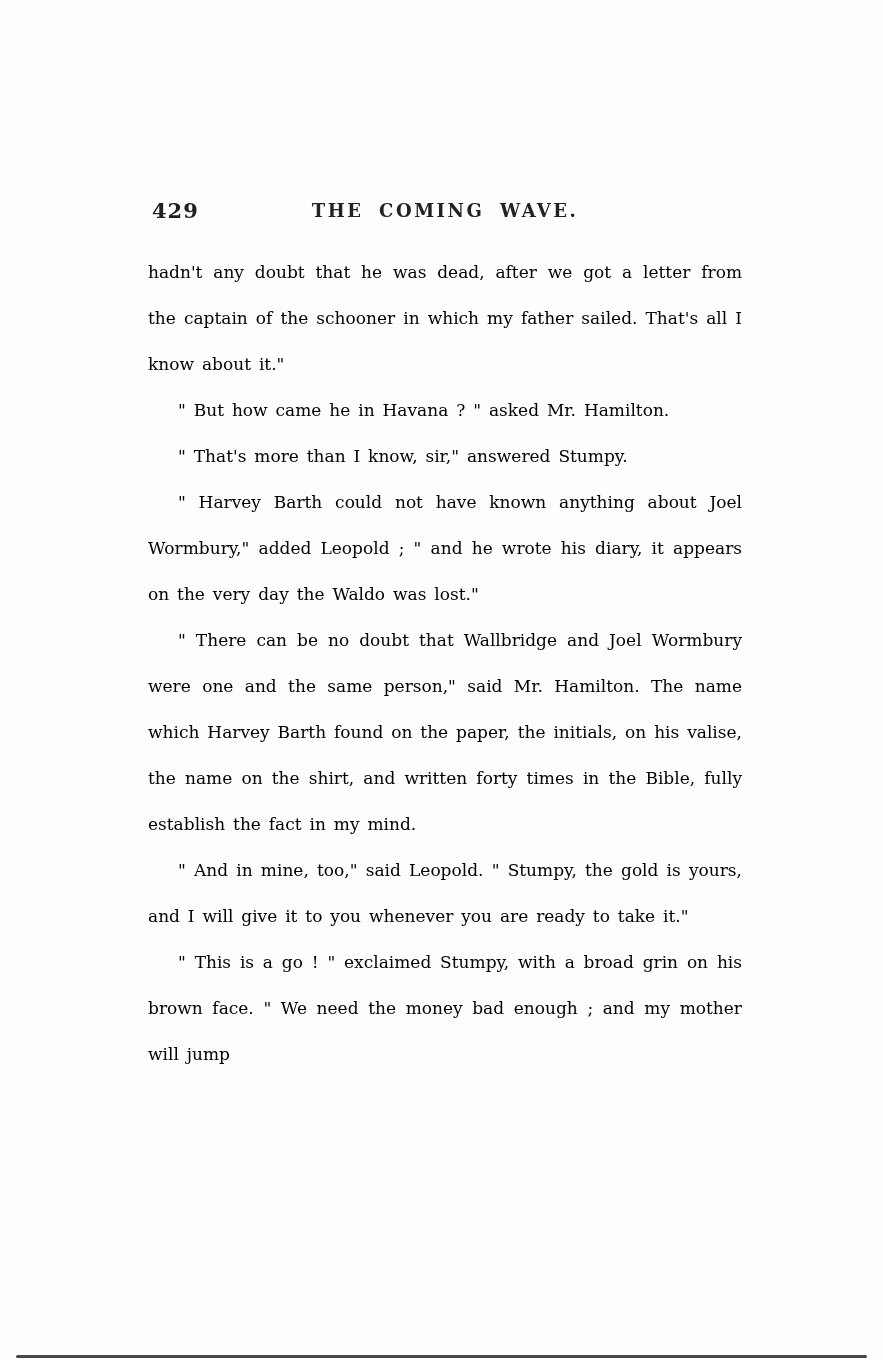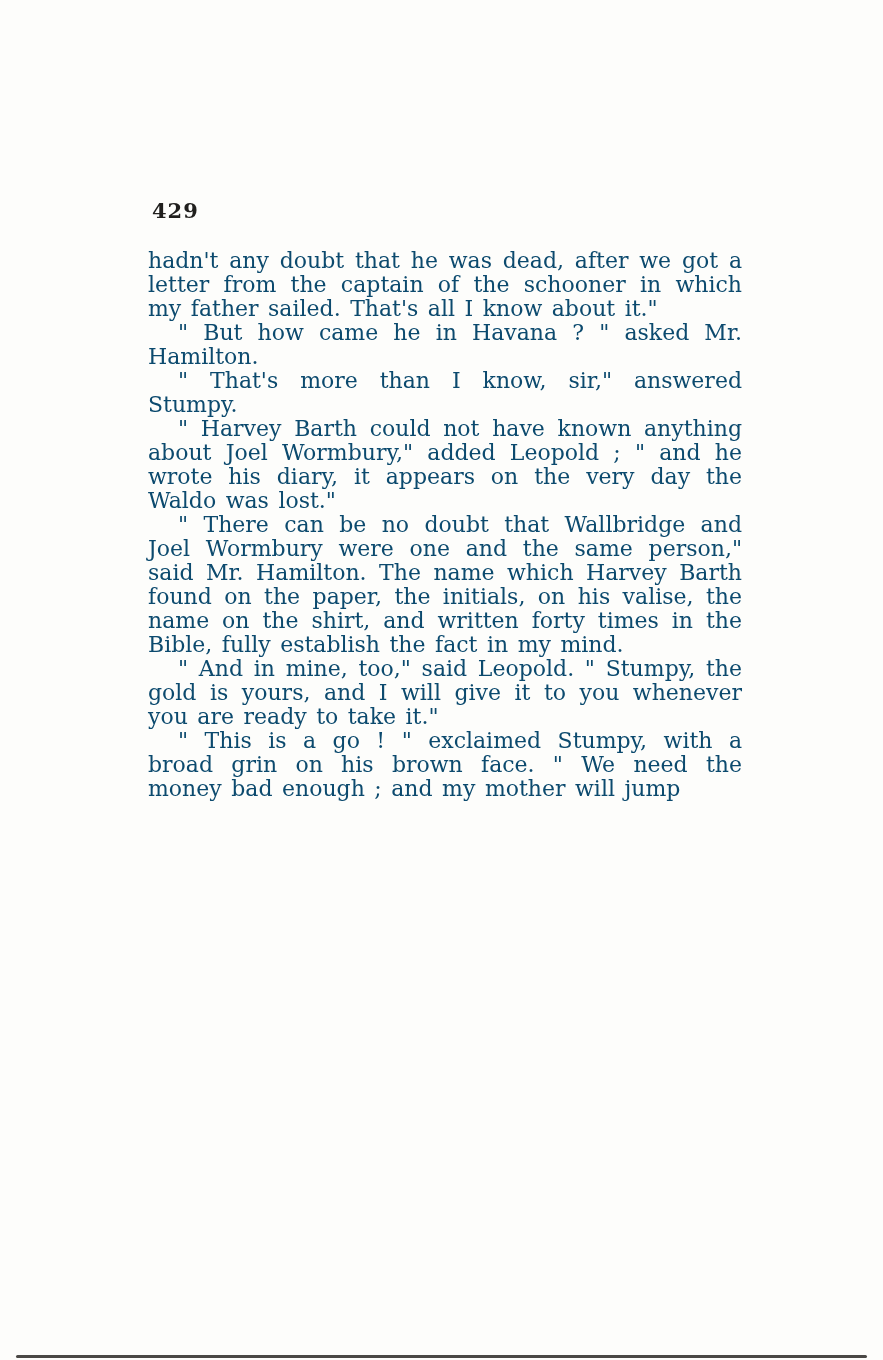--- a/index.html
+++ b/index.html
@@ -28,43 +28,44 @@
     display: block; text-align: center;
     font-size: 18px; font-weight: bold;
     letter-spacing: 2.5px;
     word-spacing: 7px;
     padding-top: 4px;
     color: #242220;
   }
   .body-text {
     position: absolute;
     top: 249px; left: 148px; width: 594px;
-    font-size: 22px;
-    line-height: 24px;
+    font-size: 17px;
+    line-height: 46px;
     text-align: justify;
     word-spacing: 2.5px;
-    color: #0c4a6e;
+    color: #000000;
   }
   .body-text p { margin: 0; padding: 0; }
   .body-text p.indent { text-indent: 30px; }
   .scan-edge-bottom {
     position: absolute;
     left: 16px; right: 16px; bottom: 2px;
     height: 3px;
     background: #4a4845;
     border-radius: 2px;
   }
 </style>
 </head>
 <body>
 
 <div class="page" style="background: rgb(253, 253, 251); color: rgb(32, 31, 29);">
 
   <div class="header">
     <span class="page-number">429</span>
+    <span class="running-title">THE COMING WAVE.</span>
   </div>
 
   <div class="body-text">
       <p>hadn't any doubt that he was dead, after we got a letter from the captain of the schooner in which my father sailed. That's all I know about it."</p>
       <p class="indent">" But how came he in Havana ? " asked Mr. Hamilton.</p>
       <p class="indent">" That's more than I know, sir," answered Stumpy.</p>
       <p class="indent">" Harvey Barth could not have known anything about Joel Wormbury," added Leopold ; " and he wrote his diary, it appears on the very day the Waldo was lost."</p>
       <p class="indent">" There can be no doubt that Wallbridge and Joel Wormbury were one and the same person," said Mr. Hamilton. The name which Harvey Barth found on the paper, the initials, on his valise, the name on the shirt, and written forty times in the Bible, fully establish the fact in my mind.</p>
       <p class="indent">" And in mine, too," said Leopold. " Stumpy, the gold is yours, and I will give it to you whenever you are ready to take it."</p>
       <p class="indent">" This is a go ! " exclaimed Stumpy, with a broad grin on his brown face. " We need the money bad enough ; and my mother will jump</p>

